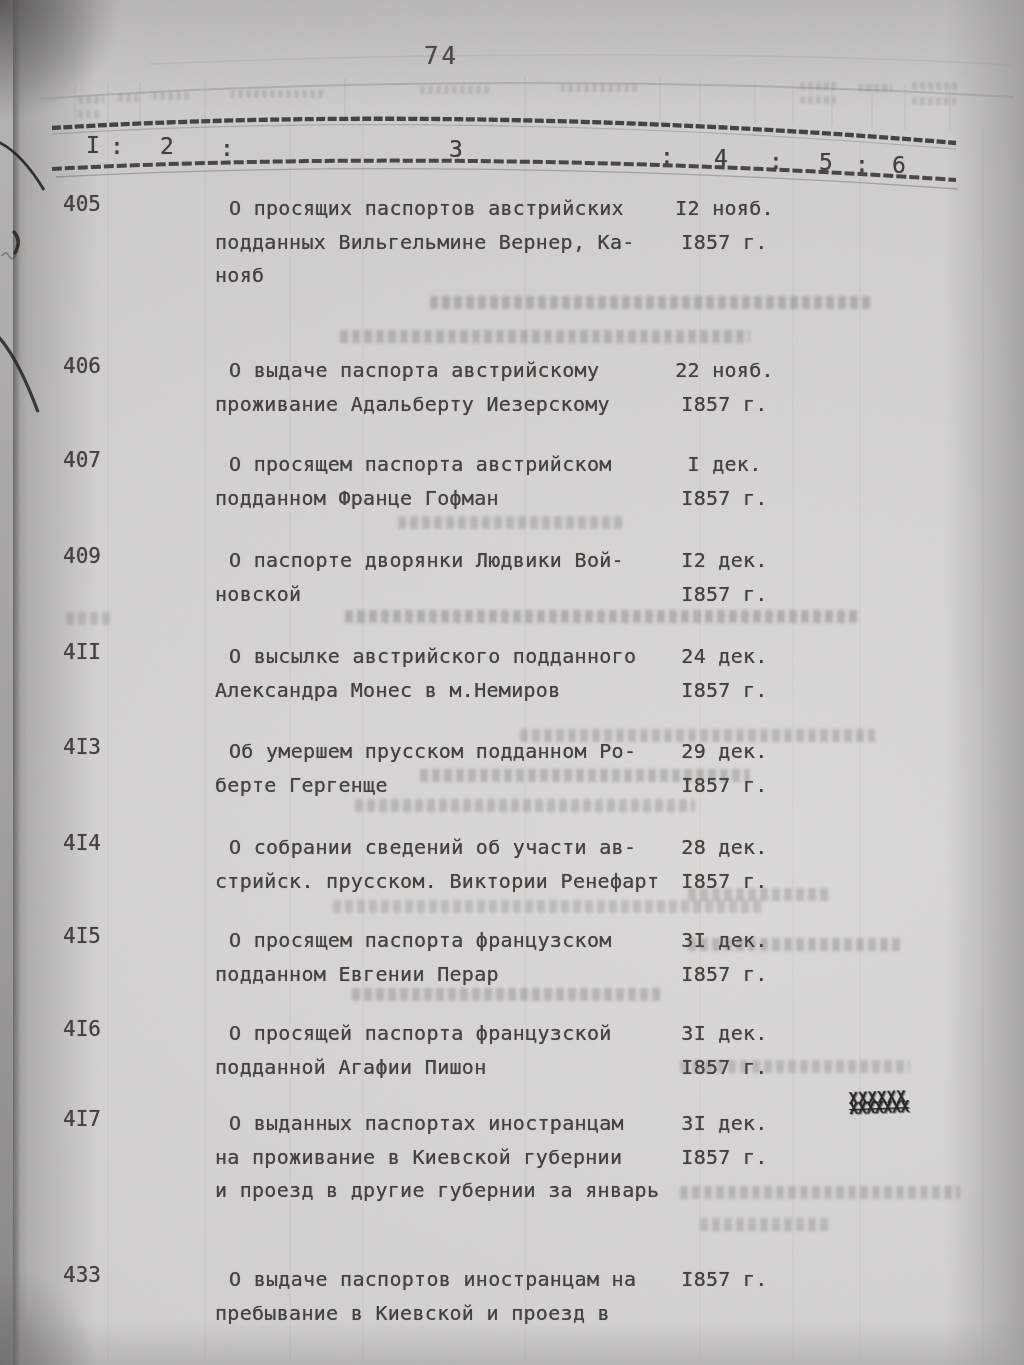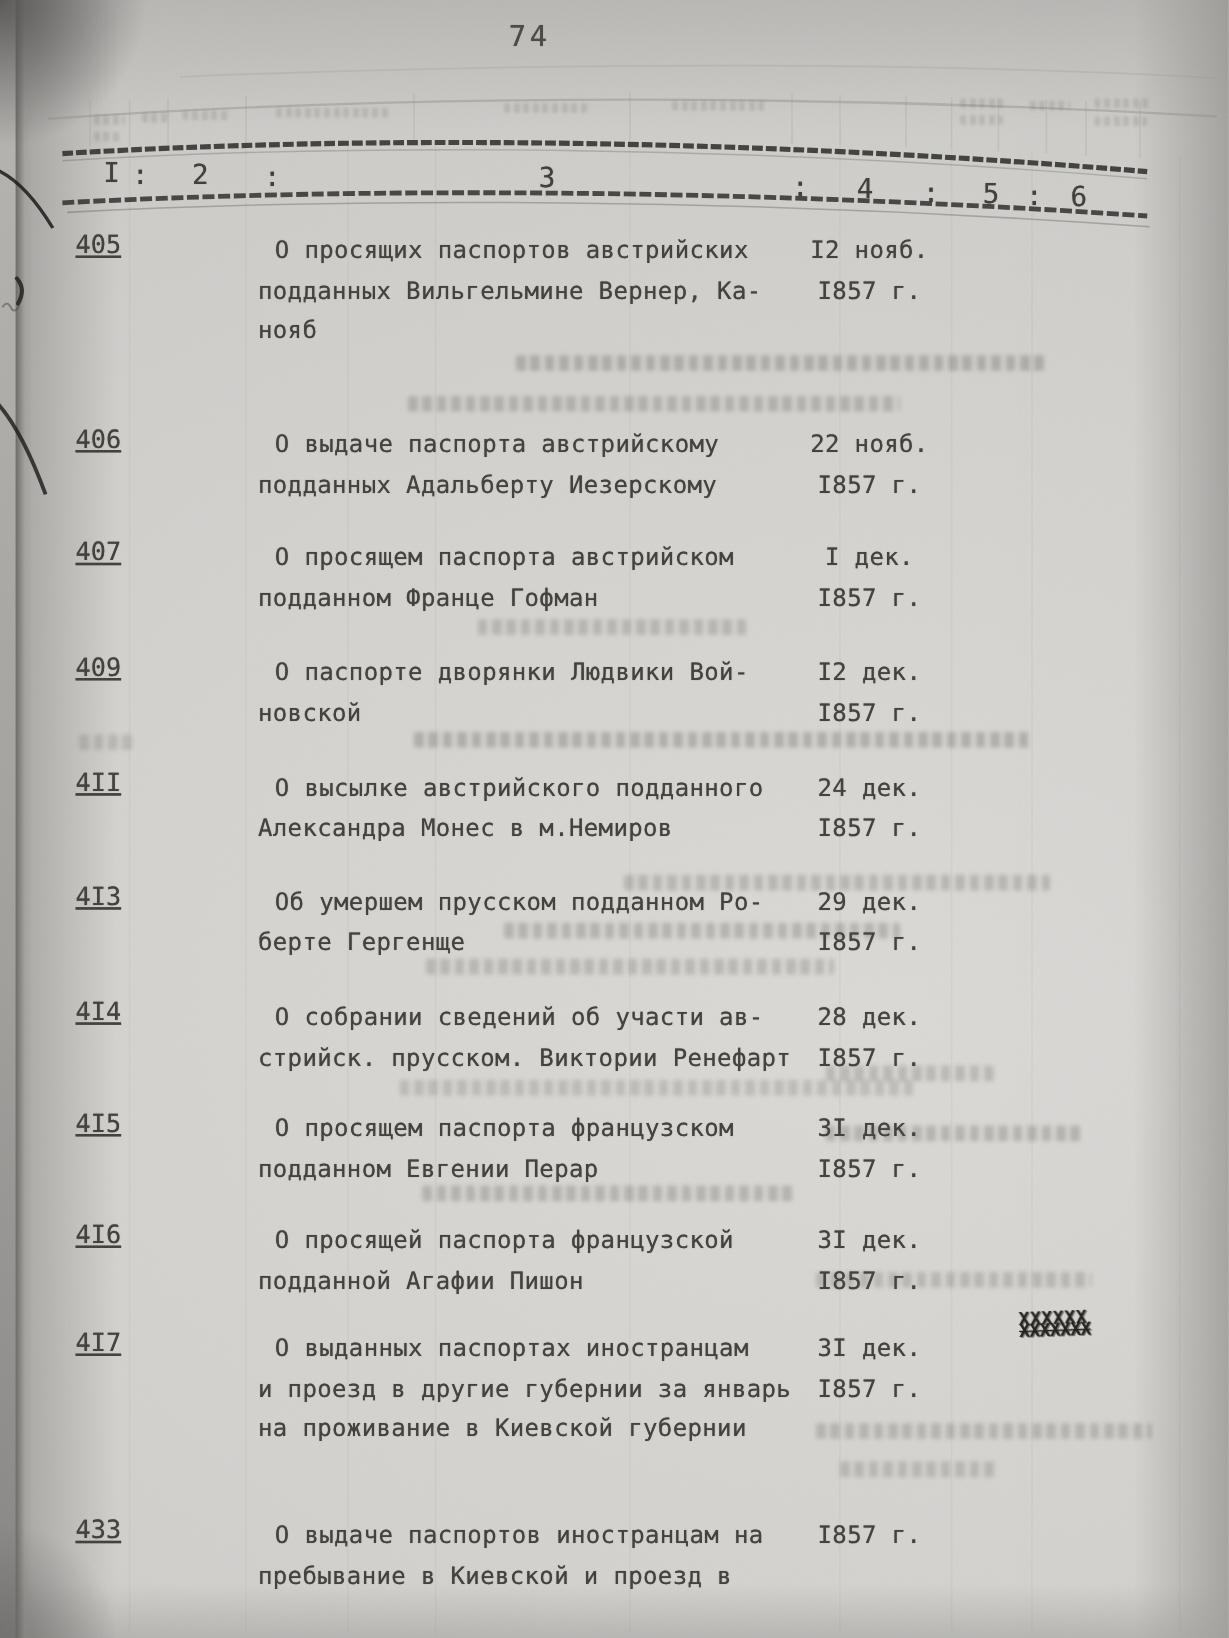--- a/index.html
+++ b/index.html
@@ -20,24 +20,24 @@
   .prev-page{left:0;top:0;width:16px;height:1365px;
     background:linear-gradient(180deg,#b7b6b3,#a09f9c 60%,#868583);}
   .seam{left:13px;top:0;width:14px;height:1365px;
     background:linear-gradient(90deg,#6b6a66,#a3a29f 55%,rgba(163,162,159,0));}
   .corner-tl{left:0;top:0;width:170px;height:190px;
     background:radial-gradient(170px 170px at 0 0, rgba(84,83,81,.95), rgba(84,83,81,0) 72%);}
   .corner-bl{left:0;bottom:0;width:120px;height:140px;
     background:radial-gradient(130px 130px at 0 100%, rgba(96,95,93,.55), rgba(96,95,93,0) 75%);}
   
   .typed{color:#413f3b;text-shadow:0 0 .7px rgba(58,55,50,.75);}
-  .page-number{left:424px;top:16px;font-size:24px;letter-spacing:3px;color:#4a4845;}
+  .page-number{left:424px;top:42px;font-size:24px;letter-spacing:3px;color:#4a4845;}
   .hcell{position:absolute;font-size:23px;color:#3f3d3a;text-shadow:0 0 .7px rgba(58,55,50,.7);}
   .entry{left:0;top:0;width:1024px;}
-  .entry .no{position:absolute;left:63px;font-size:21px;text-decoration:underline;}
+  .entry .no{position:absolute;left:63px;font-size:21px;}
   .entry .body{position:absolute;left:215px;width:470px;font-size:20px;line-height:33.5px;letter-spacing:.3px;}
   .entry .date{position:absolute;left:657px;width:135px;font-size:20px;line-height:33.5px;letter-spacing:.3px;text-align:center;}
   .indent{padding-left:14px;}
   
   .ghost{position:absolute;height:13px;border-radius:2px;filter:blur(1.7px);
     background:repeating-linear-gradient(90deg, rgba(76,74,69,.55) 0 8px, rgba(76,74,69,0) 8px 12px);}
   .ghost-h{position:absolute;height:8px;border-radius:2px;filter:blur(1.3px);opacity:.3;
     background:repeating-linear-gradient(90deg, rgba(96,94,90,.6) 0 5px, rgba(96,94,90,0) 5px 8px);}
   
   .stamp{left:849px;top:1089px;transform:rotate(-2deg);color:#21201d;filter:blur(.3px);
@@ -130,21 +130,21 @@
     <div class="date">
       <div>I2 нояб.</div>
       <div>I857 г.</div>
     </div>
   </div>
 
   <div class="layer entry typed" style="top:354px">
     <div class="no">406</div>
     <div class="body">
       <div class="indent">О выдаче паспорта австрийскому</div>
-      <div>подданных Адальберту Иезерскому</div>
+      <div>проживание Адальберту Иезерскому</div>
     </div>
     <div class="date">
       <div>22 нояб.</div>
       <div>I857 г.</div>
     </div>
   </div>
 
   <div class="layer entry typed" style="top:448px">
     <div class="no">407</div>
     <div class="body">
@@ -226,22 +226,22 @@
     <div class="date">
       <div>3I дек.</div>
       <div>I857 г.</div>
     </div>
   </div>
 
   <div class="layer entry typed" style="top:1107px">
     <div class="no">4I7</div>
     <div class="body">
       <div class="indent">О выданных паспортах иностранцам</div>
+      <div>на проживание в Киевской губернии</div>
       <div>и проезд в другие губернии за январь</div>
-      <div>на проживание в Киевской губернии</div>
     </div>
     <div class="date">
       <div>3I дек.</div>
       <div>I857 г.</div>
     </div>
   </div>
 
   <div class="layer entry typed" style="top:1263px">
     <div class="no">433</div>
     <div class="body">

